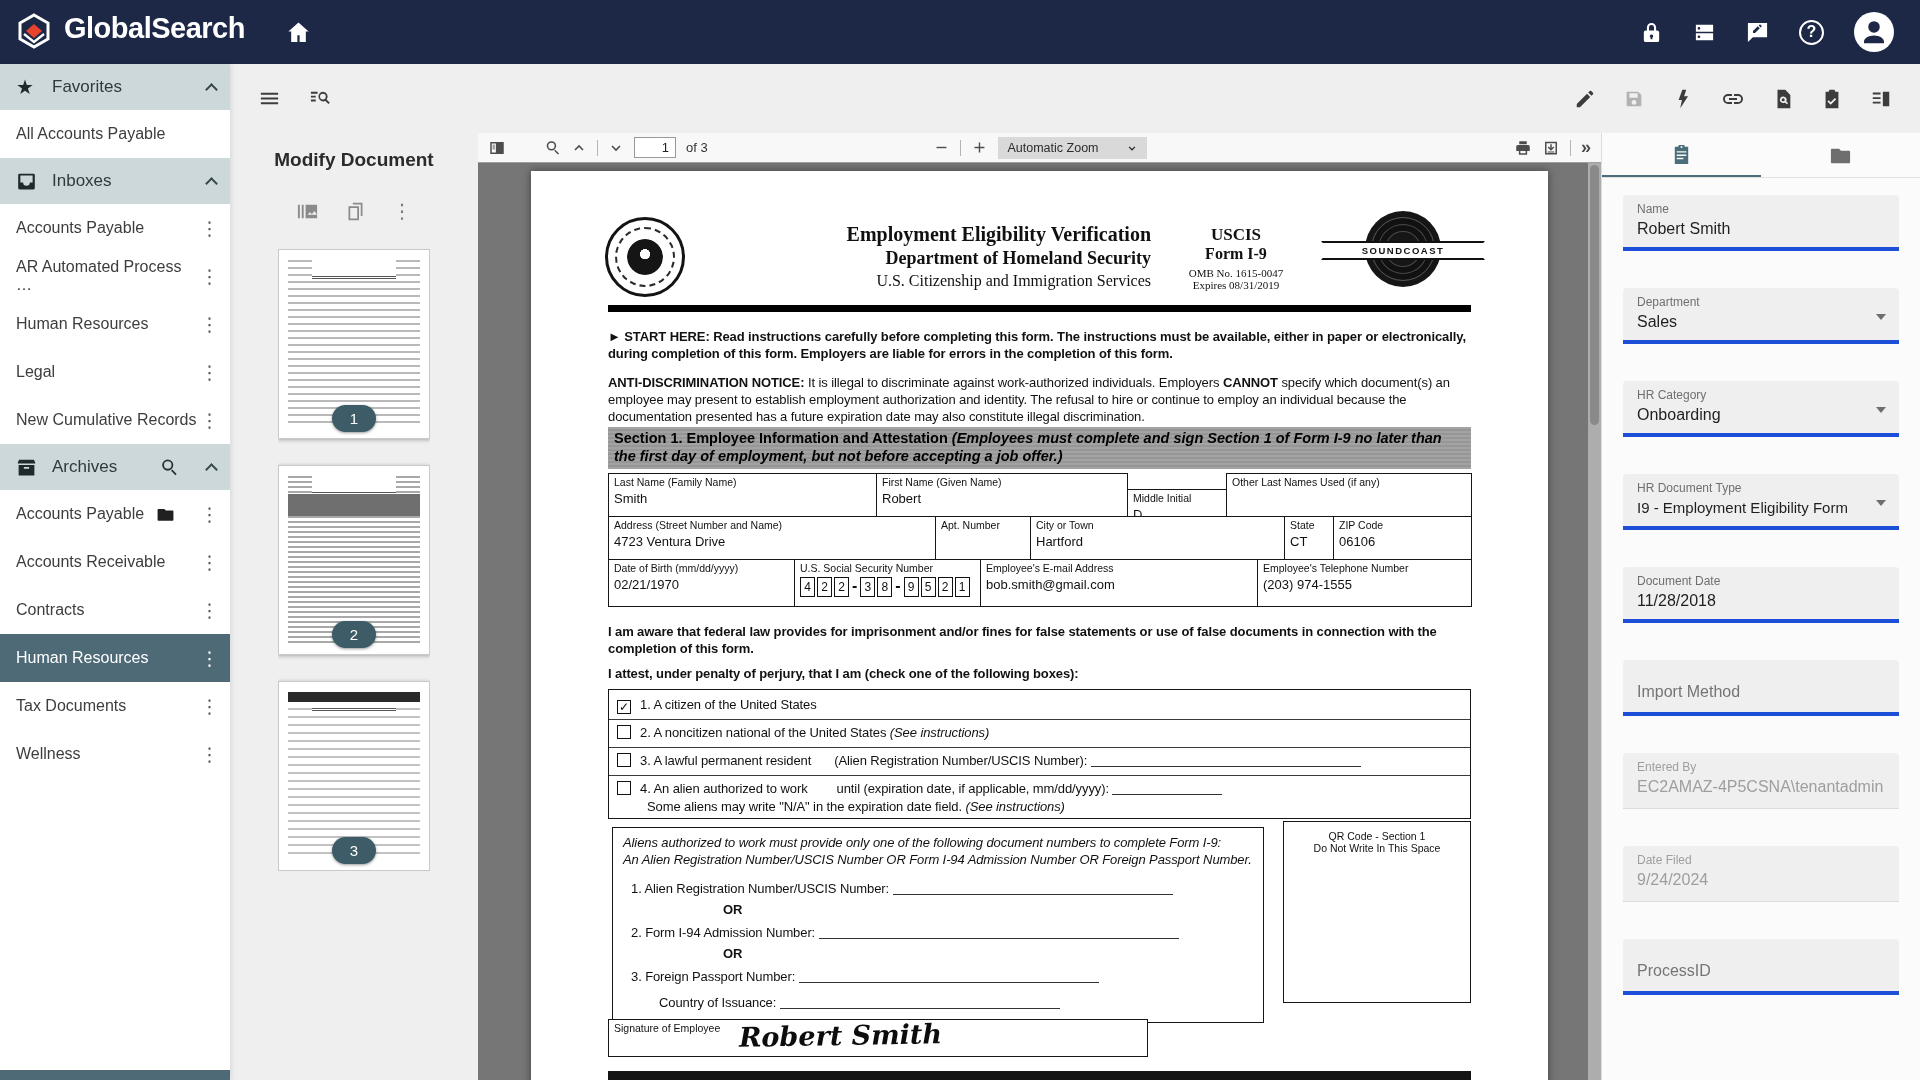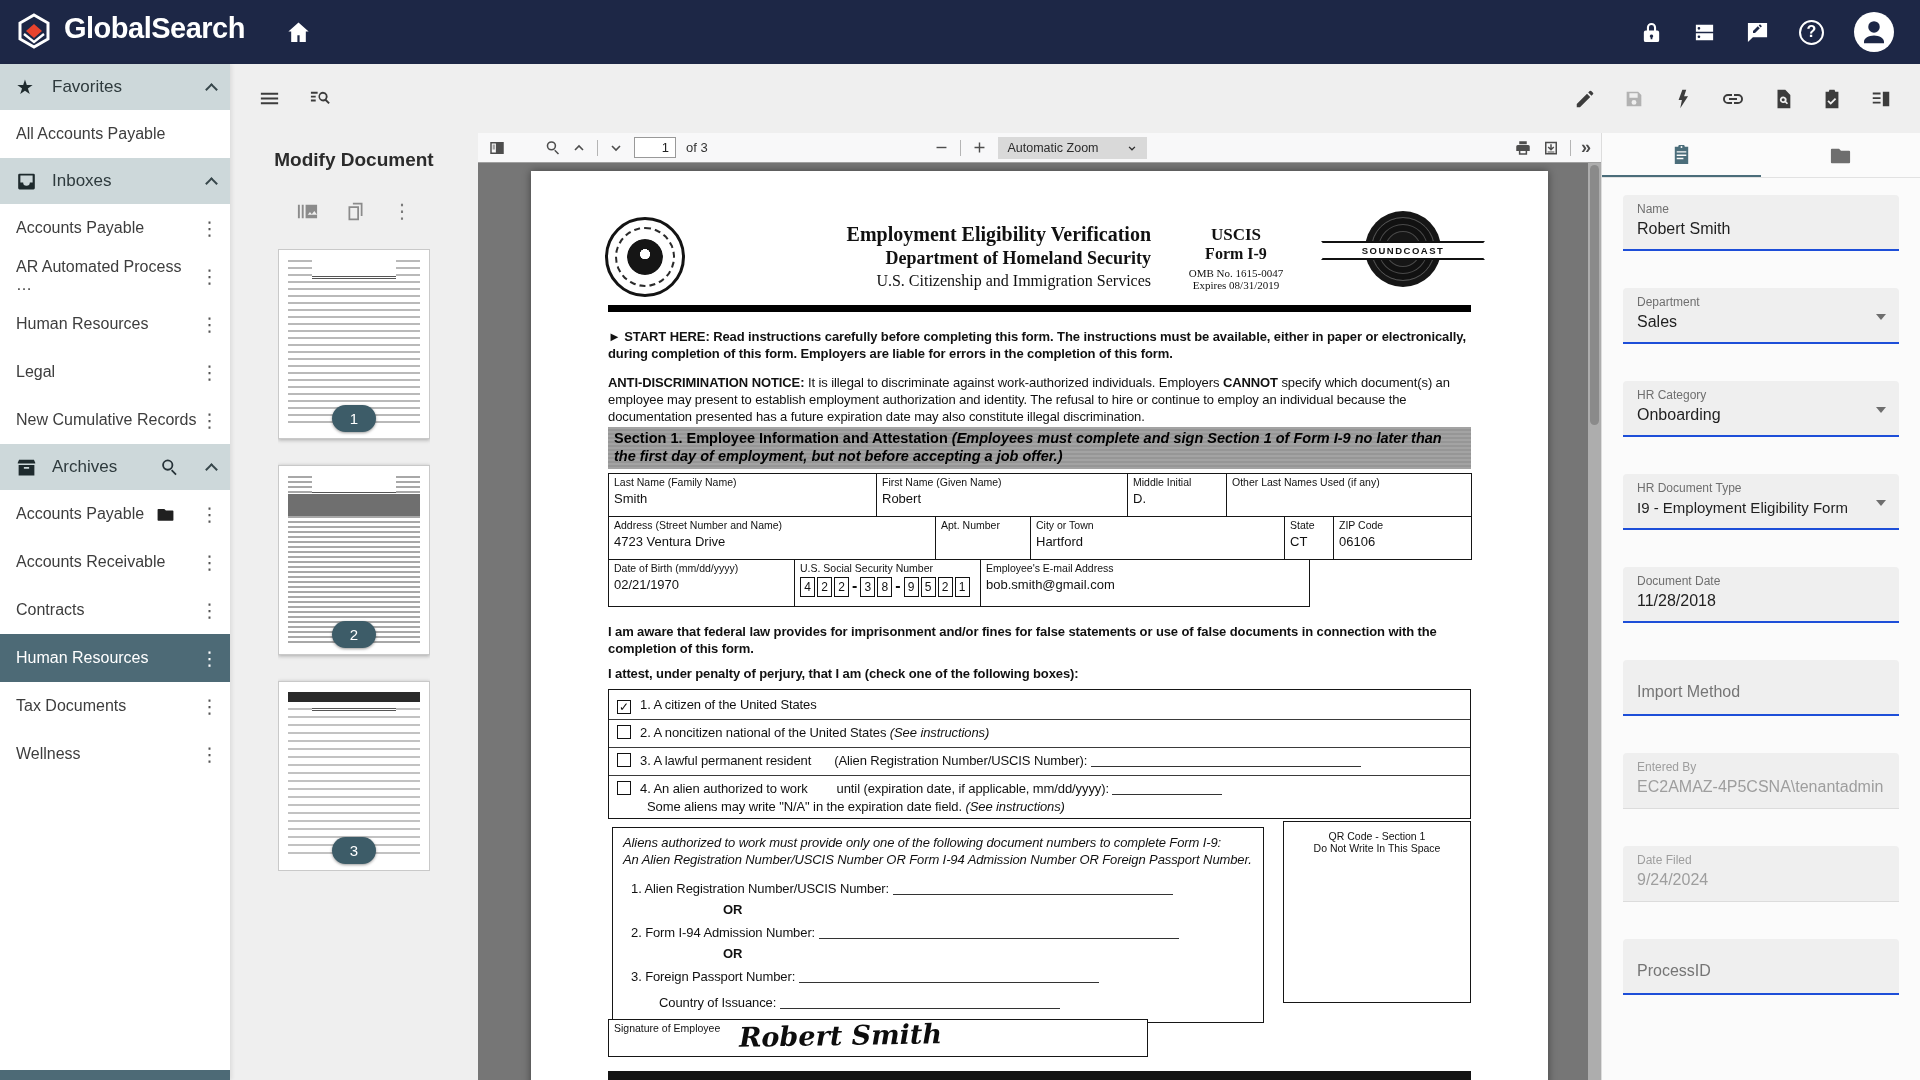--- a/index.html
+++ b/index.html
@@ -120,21 +120,21 @@
     transform:rotate(-1deg); color:#0d0d0d; }
 
   
   .right-panel { width:319px; flex:none; background:#fbfbfb; border-left:1px solid #ddd;
     display:flex; flex-direction:column; }
   .tabs { display:flex; height:45px; border-bottom:1px solid #e2e2e2; flex:none; }
   .tab { flex:1; display:flex; align-items:center; justify-content:center; cursor:pointer; color:#6e6e6e; }
   .tab.active { color:#4b6d7a; border-bottom:2px solid #4b6d7a; }
   .fields { padding-top:17px; overflow:hidden; }
   .field { height:56px; margin:0 21px 37px; background:#efefef; border-radius:4px 4px 0 0;
-    border-bottom:2px solid #1d4ed8; position:relative; padding:7px 14px 0; cursor:text; }
+    border-bottom:4px solid #1d4ed8; position:relative; padding:7px 14px 0; cursor:text; }
   .f-label { font-size:12px; color:#6f6f6f; }
   .f-value { font-size:16px; color:#1f1f1f; margin-top:4px; white-space:nowrap; overflow:hidden; }
   .field.select::after { content:""; position:absolute; right:13px; top:26px; border:5px solid transparent;
     border-top:6px solid #6e6e6e; }
   .field.disabled { border-bottom:1px solid #dcdcdc; cursor:default; }
   .field.disabled .f-label, .field.disabled .f-value { color:#9e9e9e; }
   .field.empty .f-label { font-size:16px; color:#757575; margin-top:16px; }
 </style>
 </head>
 <body>
@@ -554,21 +554,21 @@
             </div>
 
             <div class="cell" style="left:77px;top:302px;width:269px;height:44px">
               <div class="cl"><span>Last Name (Family Name)</span></div>
               <div class="cv">Smith</div>
             </div>
             <div class="cell" style="left:345px;top:302px;width:252px;height:44px">
               <div class="cl"><span>First Name (Given Name)</span></div>
               <div class="cv">Robert</div>
             </div>
-            <div class="cell" style="left:596px;top:302px;width:100px;height:44px">
+            <div class="cell" style="left:596px;top:318px;width:100px;height:44px">
               <div class="cl"><span>Middle Initial</span></div>
               <div class="cv">D.</div>
             </div>
             <div class="cell" style="left:695px;top:302px;width:246px;height:44px">
               <div class="cl"><span>Other Last Names Used (if any)</span></div>
               <div class="cv"></div>
             </div>
 
             <div class="cell" style="left:77px;top:345px;width:328px;height:44px">
               <div class="cl"><span>Address (Street Number and Name)</span></div>
@@ -597,20 +597,24 @@
             </div>
             <div class="cell" style="left:263px;top:388px;width:187px;height:48px">
               <div class="cl"><span>U.S. Social Security Number</span></div>
               <div style="margin-top:3px">
                 <span class="ssnbox">4</span><span class="ssnbox">2</span><span class="ssnbox">2</span><span class="ssndash">-</span><span class="ssnbox">3</span><span class="ssnbox">8</span><span class="ssndash">-</span><span class="ssnbox">9</span><span class="ssnbox">5</span><span class="ssnbox">2</span><span class="ssnbox">1</span>
               </div>
             </div>
             <div class="cell" style="left:449px;top:388px;width:330px;height:48px">
               <div class="cl"><span>Employee's E-mail Address</span></div>
               <div class="cv">bob.smith@gmail.com</div>
+            </div>
+            <div class="cell" style="left:726px;top:388px;width:215px;height:48px">
+              <div class="cl"><span>Employee's Telephone Number</span></div>
+              <div class="cv">(203) 974-1555</div>
             </div>
 
             <div class="abs ptext" style="left:77px;top:452px;width:863px;font-weight:bold">I am aware that federal law provides for imprisonment and/or fines for false statements or use of false documents in connection with the completion of this form.</div>
             <div class="abs ptext" style="left:77px;top:494px;width:863px;font-weight:bold">I attest, under penalty of perjury, that I am (check one of the following boxes):</div>
 
             <div class="abs" style="left:77px;top:518px;width:863px;height:130px;border:1px solid #161616">
               <div class="abs ptext" style="left:8px;top:6px">
                 <span class="cbx">✓</span><span>1. A citizen of the United States</span>
               </div>
               <div class="abs" style="left:0;top:29px;width:100%;border-top:1px solid #3a3a3a"></div>

